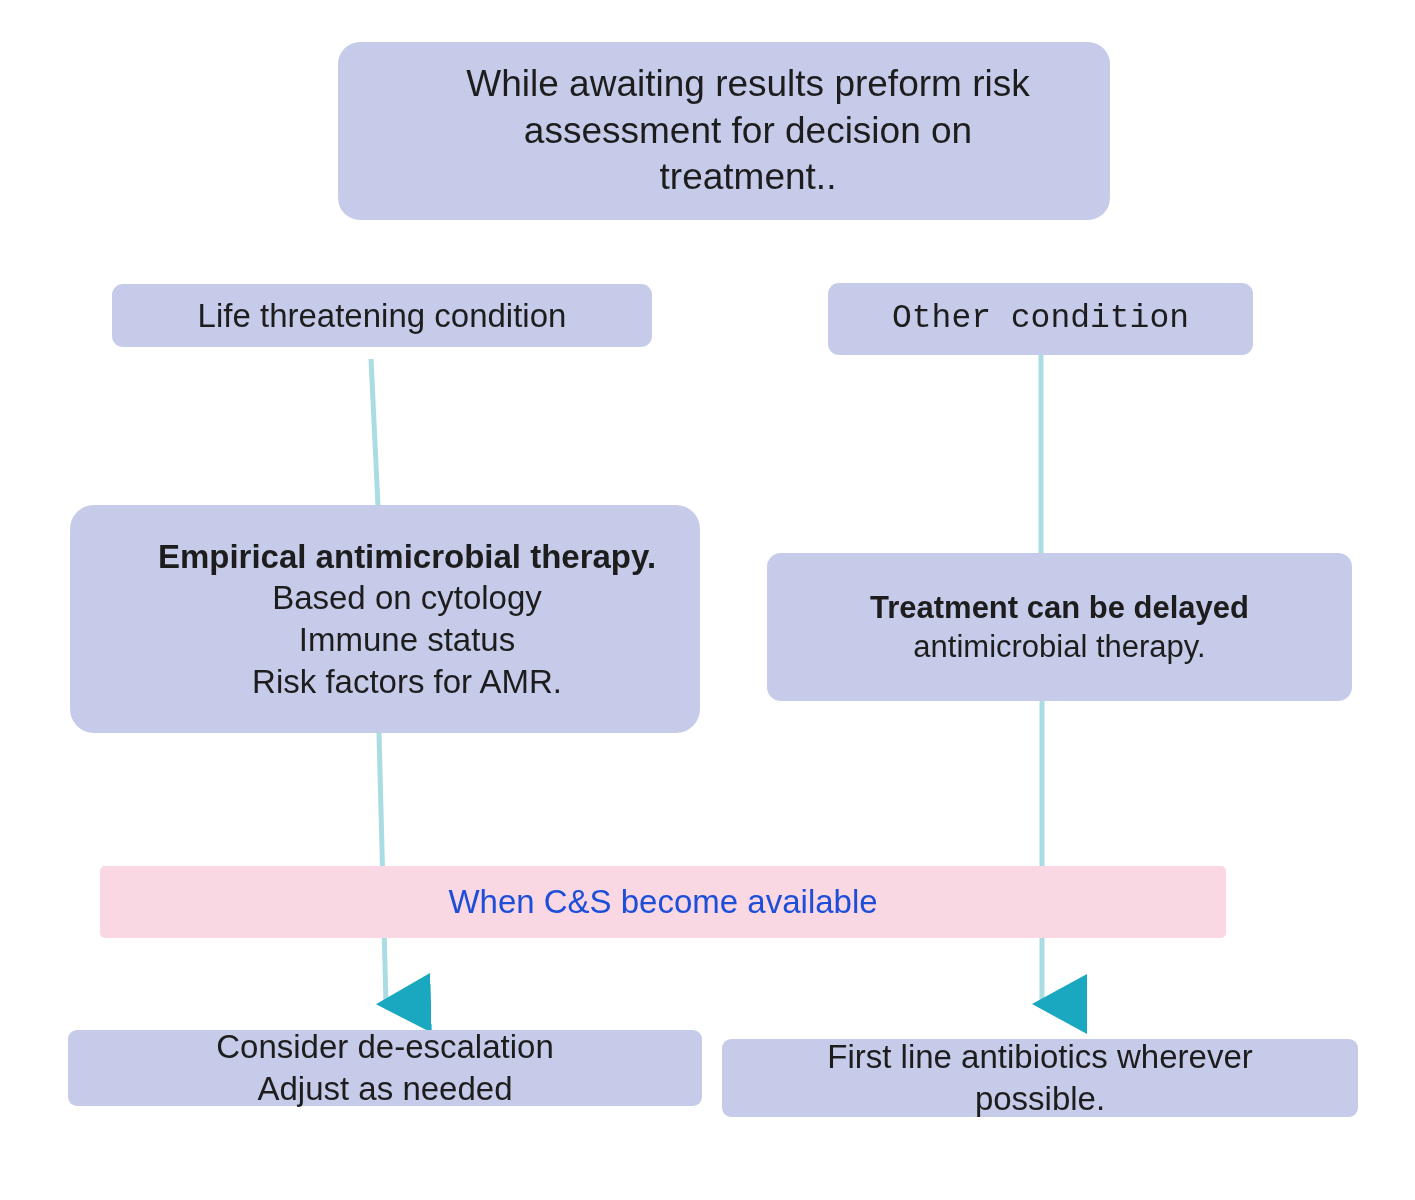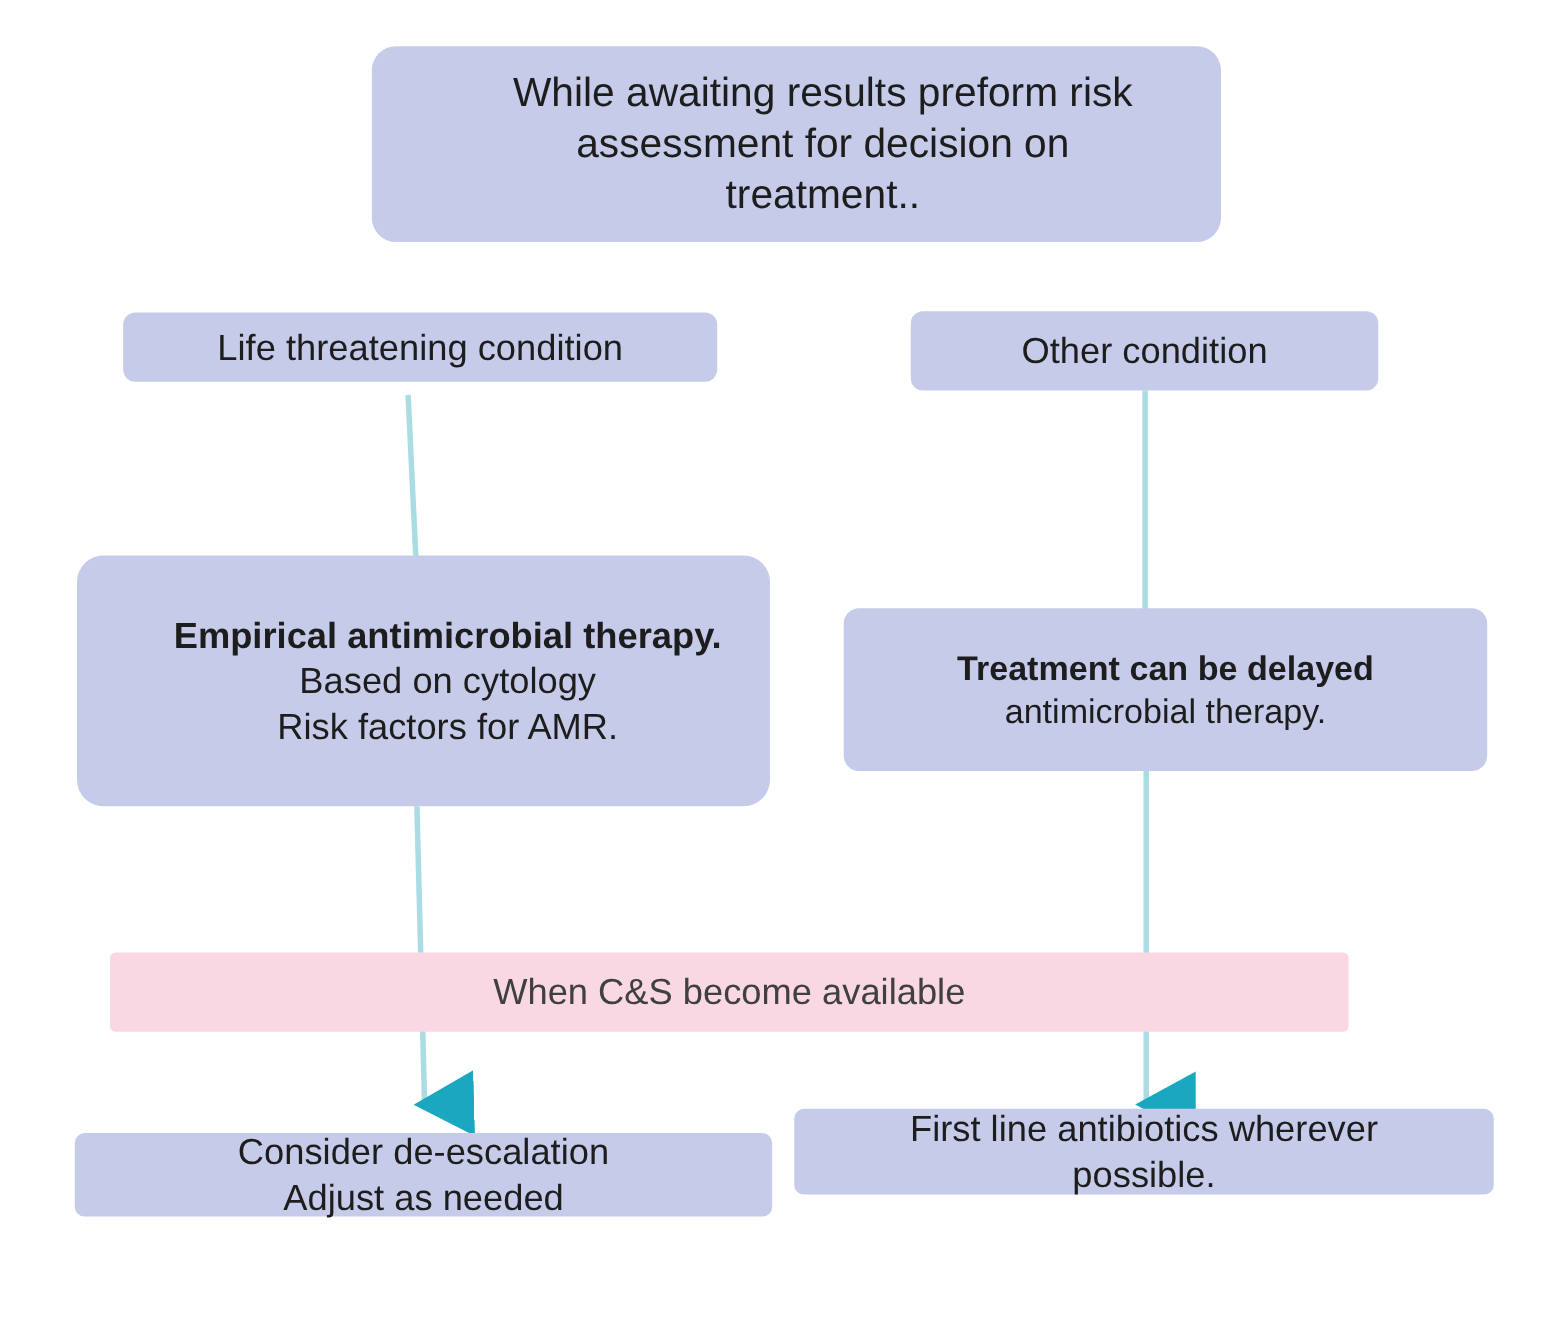--- a/index.html
+++ b/index.html
@@ -34,21 +34,21 @@
     display: block;
     white-space: nowrap;
   }
   .node .line.bold {
     font-weight: bold;
   }
   .banner {
     position: absolute;
     box-sizing: border-box;
     background: #f9d8e4;
-    color: #404040;
+    color: #1d4ed8;
     display: flex;
     align-items: center;
     justify-content: center;
     text-align: right;
     z-index: 3;
   }
 
   
   #node-risk-assessment {
     left: 338px; top: 42px; width: 772px; height: 178px;
@@ -58,20 +58,21 @@
   }
   #node-life-threatening {
     left: 112px; top: 284px; width: 540px; height: 63px;
     border-radius: 11px;
     font-size: 33px;
   }
   #node-other-condition {
     left: 828px; top: 283px; width: 425px; height: 72px;
     border-radius: 11px;
     font-size: 33px;
+    font-family: Liberation Mono, monospace;
   }
   #node-empirical-therapy {
     left: 70px; top: 505px; width: 630px; height: 228px;
     border-radius: 24px;
     font-size: 33px;
     padding-left: 44px;
   }
   #node-treatment-delayed {
     left: 767px; top: 553px; width: 585px; height: 148px;
     border-radius: 14px;
@@ -81,21 +82,21 @@
     left: 100px; top: 866px; width: 1126px; height: 72px;
     border-radius: 5px;
     font-size: 33px;
   }
   #node-deescalation {
     left: 68px; top: 1030px; width: 634px; height: 76px;
     border-radius: 9px;
     font-size: 33px;
   }
   #node-first-line {
-    left: 722px; top: 1008px; width: 636px; height: 78px;
+    left: 722px; top: 1039px; width: 636px; height: 78px;
     border-radius: 9px;
     font-size: 33px;
     text-align: right;
   }
 
   
   #connectors {
     position: absolute;
     left: 0; top: 0;
     width: 1415px;
@@ -135,20 +136,21 @@
     <span class="line">Life threatening condition</span>
   </div>
 
   <div class="node" id="node-other-condition">
     <span class="line">Other condition</span>
   </div>
 
   <div class="node" id="node-empirical-therapy">
     <span class="line bold">Empirical antimicrobial therapy.</span>
     <span class="line">Based on cytology</span>
+    <span class="line">Immune status</span>
     <span class="line">Risk factors for AMR.</span>
   </div>
 
   <div class="node" id="node-treatment-delayed">
     <span class="line bold">Treatment can be delayed</span>
     <span class="line">antimicrobial therapy.</span>
   </div>
 
   <div class="banner" id="banner-cs-available">
     <span class="line">When C&amp;S become available</span>

